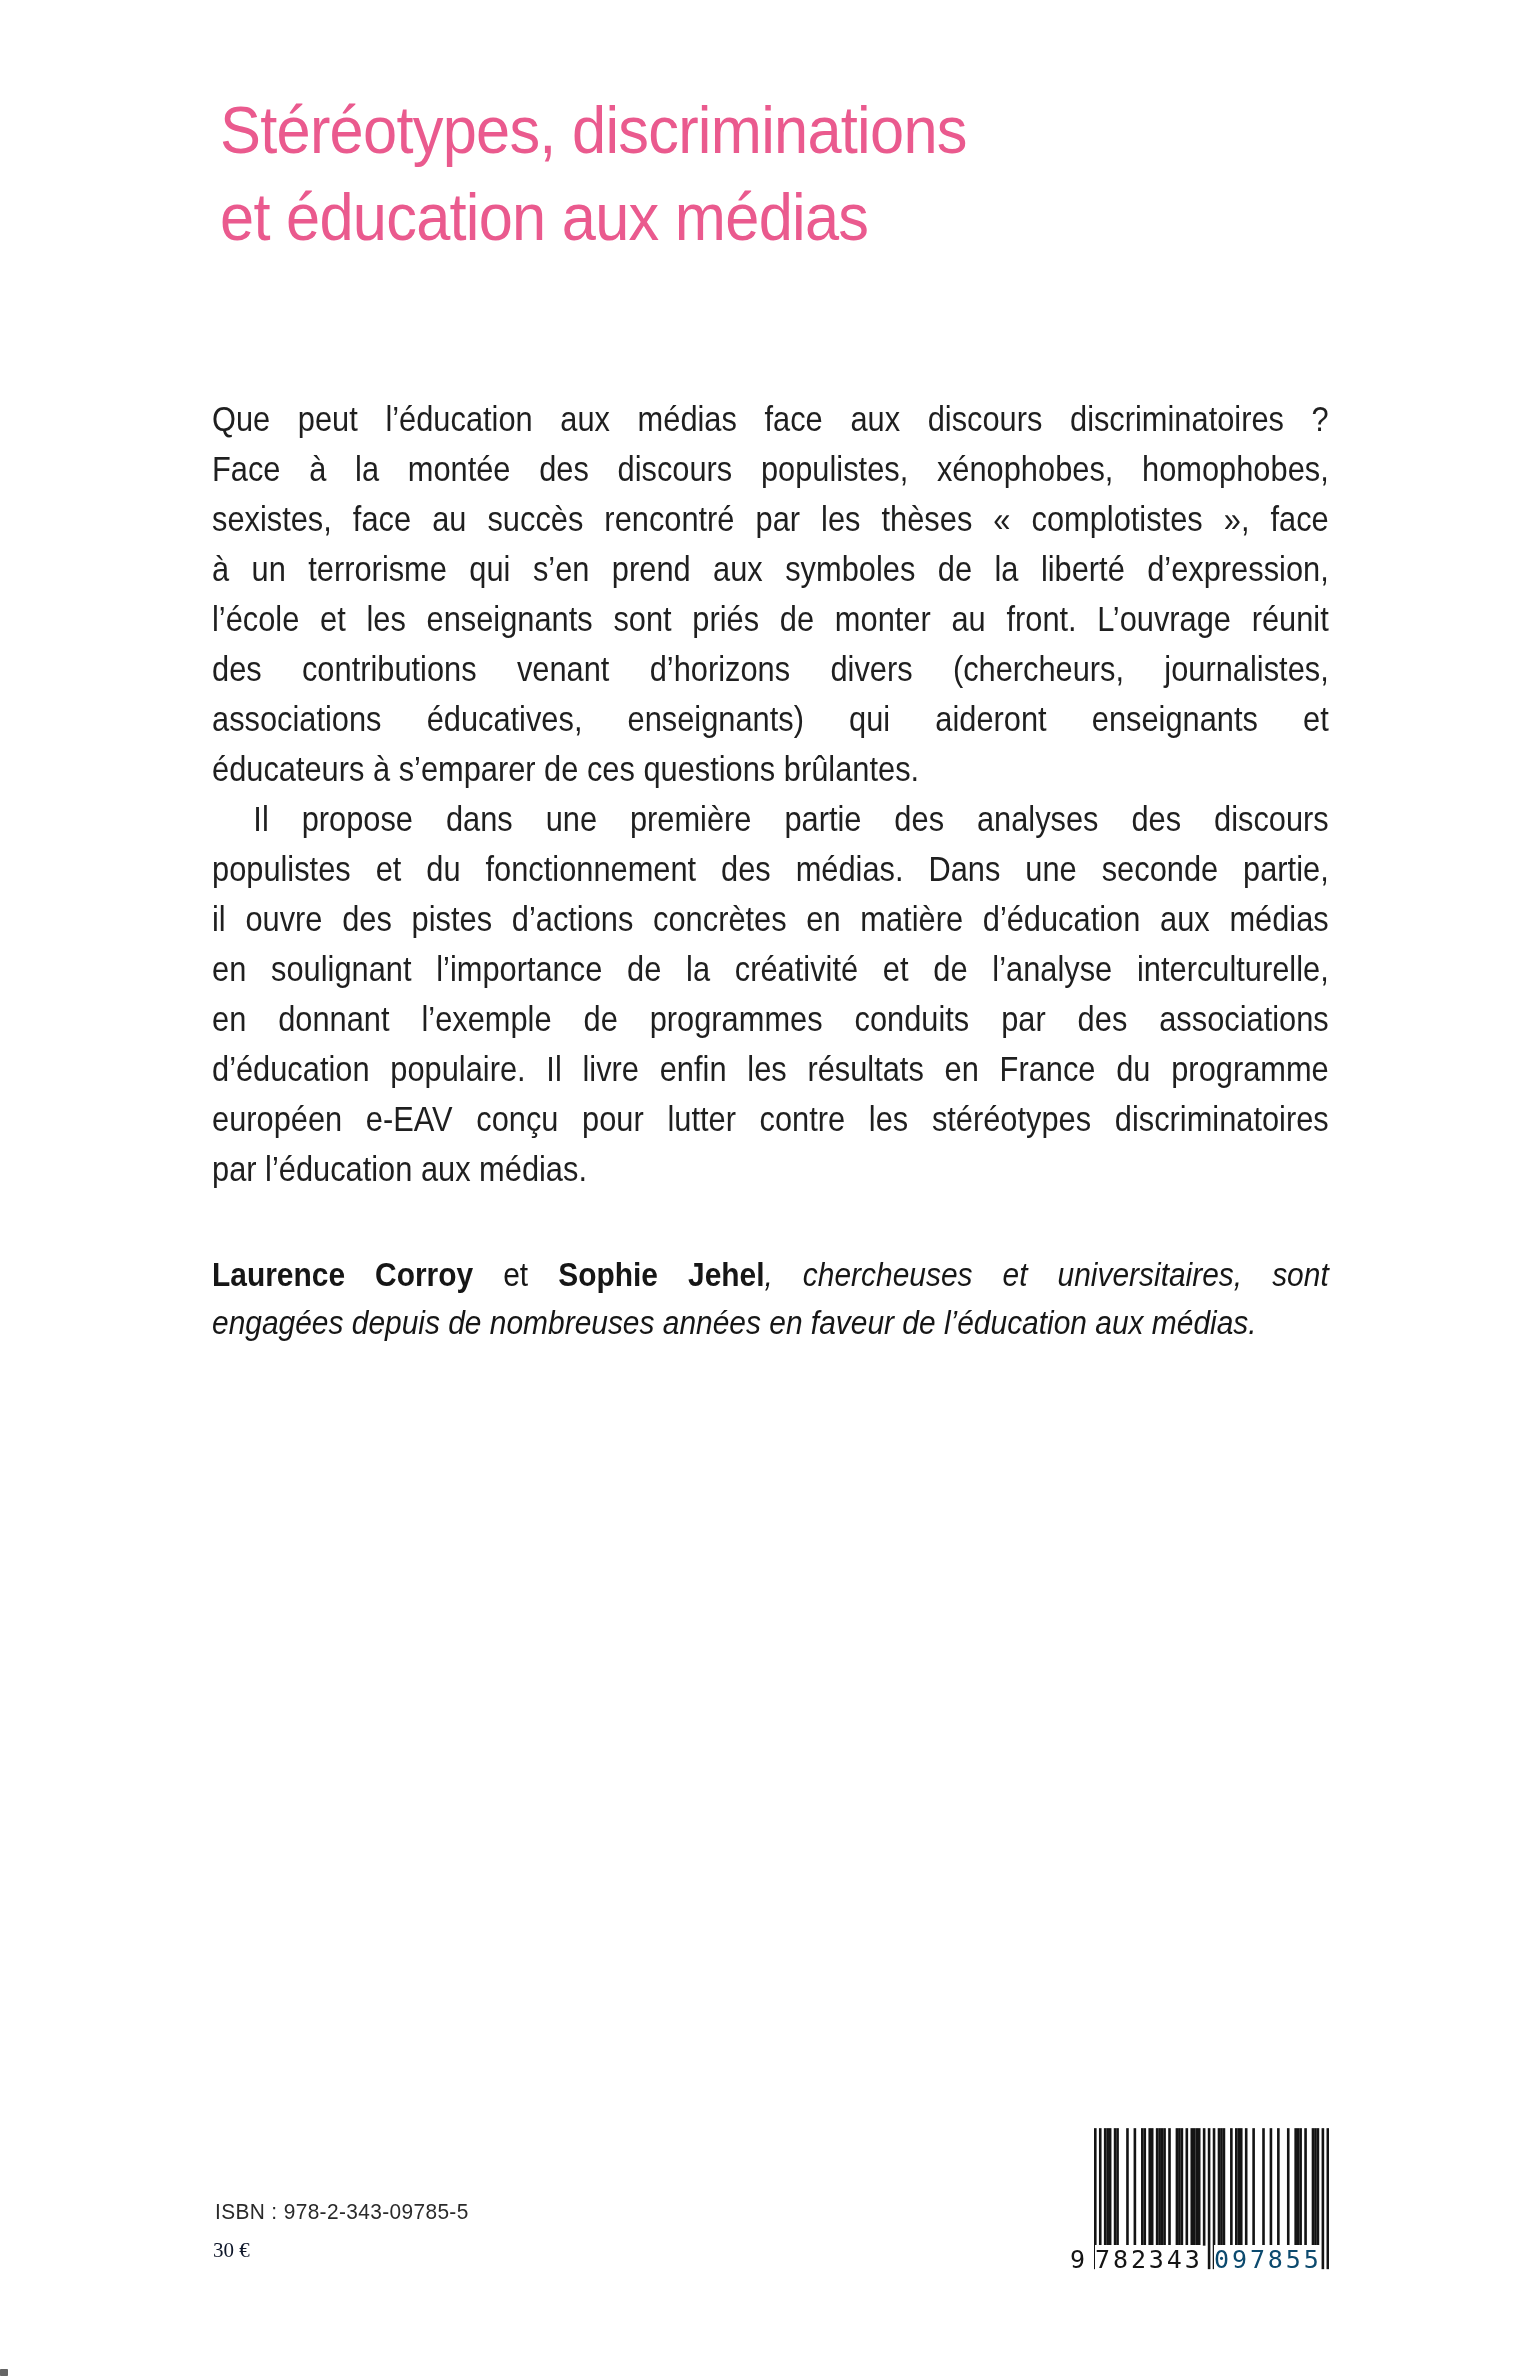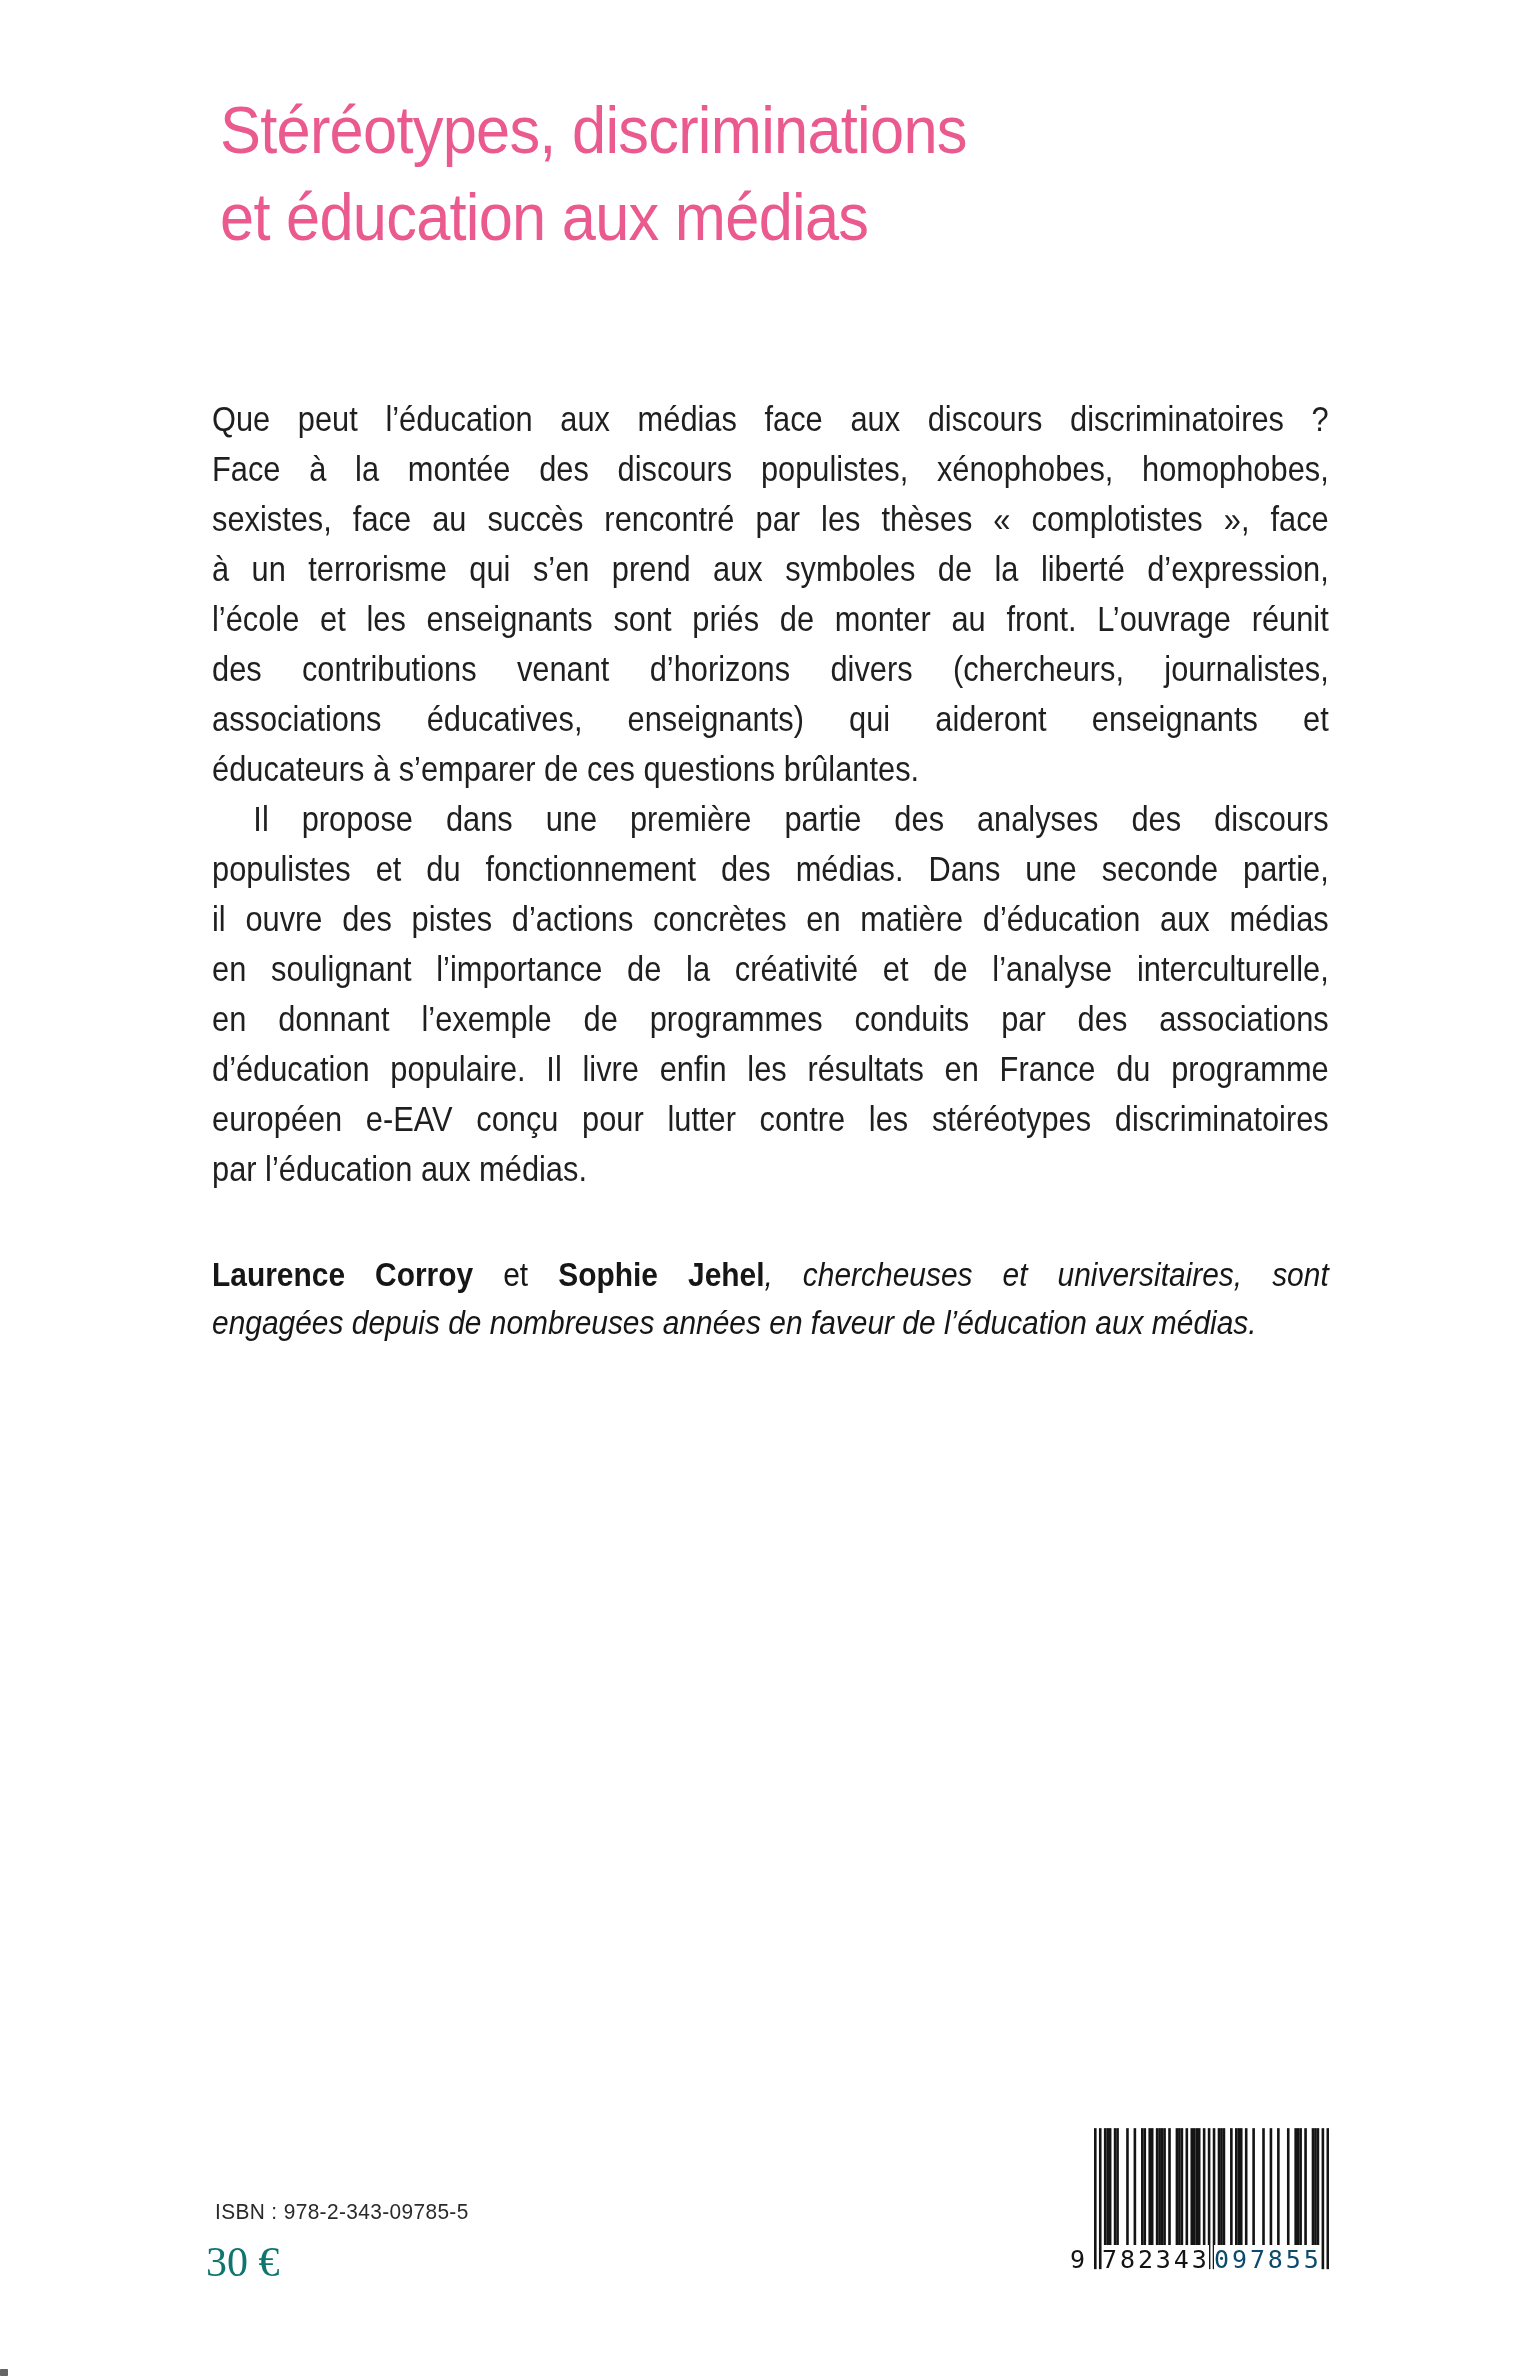--- a/index.html
+++ b/index.html
@@ -67,32 +67,32 @@
   .logo-strip { position: absolute; left: 0; top: 1627px; width: 1535px; height: 210px; }
 
   
   .isbn {
     position: absolute; left: 215px; top: 2198px;
     display: inline-block;
     font-size: 22.7px; color: #2a2a2a; letter-spacing: 0.4px;
     transform: scaleX(0.92); transform-origin: 0 0; white-space: nowrap;
   }
   .price {
-    position: absolute; left: 206px; top: 2238px;
-    font-family: "Liberation Serif", serif; font-size: 42px; color: #0f766e; white-space: nowrap;
+    position: absolute; left: 213px; top: 2238px;
+    font-family: "Liberation Serif", serif; font-size: 21px; color: #0f172a; white-space: nowrap;
   }
 
   .barcode { position: absolute; left: 1070px; top: 2128px; width: 268px; height: 151px; }
   .bc-bars { position: absolute; left: 24px; top: 0; }
   .bc-digit-9 {
     position: absolute; left: 0; top: 117px;
     font-family: "DejaVu Sans Mono", monospace; font-size: 25px; color: #141414;
   }
   .bc-group-left {
-    position: absolute; left: 32px; top: 117px; width: 107px;
+    position: absolute; left: 25px; top: 117px; width: 107px;
     font-family: "DejaVu Sans Mono", monospace; font-size: 25px; letter-spacing: 2.9px; color: #141414;
     background: #ffffff; text-align: center; white-space: nowrap;
   }
   .bc-group-right {
     position: absolute; left: 144px; top: 117px; width: 107px;
     font-family: "DejaVu Sans Mono", monospace; font-size: 25px; letter-spacing: 2.9px; color: #0c4a6e;
     background: #ffffff; text-align: center; white-space: nowrap;
   }
 
   .scan-artifact {

